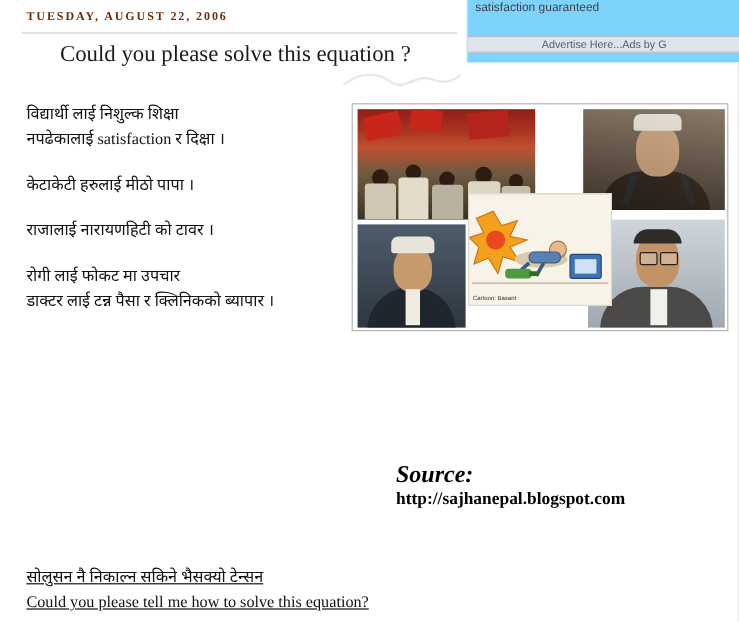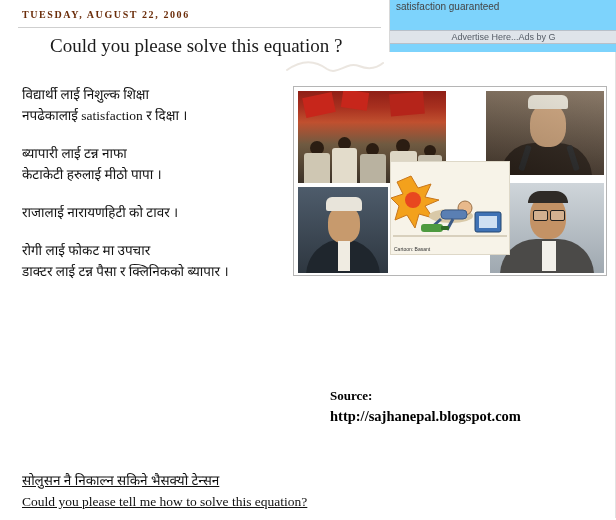--- a/index.html
+++ b/index.html
@@ -229,25 +229,26 @@
 
   
   .source {
     position: absolute;
     left: 330px;
     top: 386px;
     font-family: "Liberation Serif", serif;
     color: #000000;
   }
   .source .src-label {
-    font-size: 13px;
+    font-size: 20px;
     font-weight: bold;
     display: block;
     line-height: 20px;
     white-space: nowrap;
+    font-style: italic;
   }
   .source .src-url {
     font-size: 14.5px;
     font-weight: bold;
     display: block;
     line-height: 20px;
     white-space: nowrap;
   }
 
   
@@ -286,21 +287,20 @@
 <svg class="swirl" viewBox="0 0 100 16">
   <path d="M2 12 C 16 2, 30 2, 42 11 C 52 18, 62 3, 74 8 C 84 12, 92 10, 98 5" stroke="#c7b9a8" stroke-width="2" fill="none" stroke-linecap="round"></path>
 </svg>
 
 <div class="poem">
   <div class="stanza">
     <div class="line">विद्यार्थी लाई निशुल्क शिक्षा</div>
     <div class="line">नपढेकालाई satisfaction र दिक्षा ।</div>
   </div>
   <div class="stanza">
-    <div class="line">ब्यापारी लाई टन्न नाफा</div>
     <div class="line">केटाकेटी हरुलाई मीठो पापा ।</div>
   </div>
   <div class="stanza">
     <div class="line">राजालाई नारायणहिटी को टावर ।</div>
   </div>
   <div class="stanza">
     <div class="line">रोगी लाई फोकट मा उपचार</div>
     <div class="line">डाक्टर लाई टन्न पैसा र क्लिनिकको ब्यापार ।</div>
   </div>
 </div>

